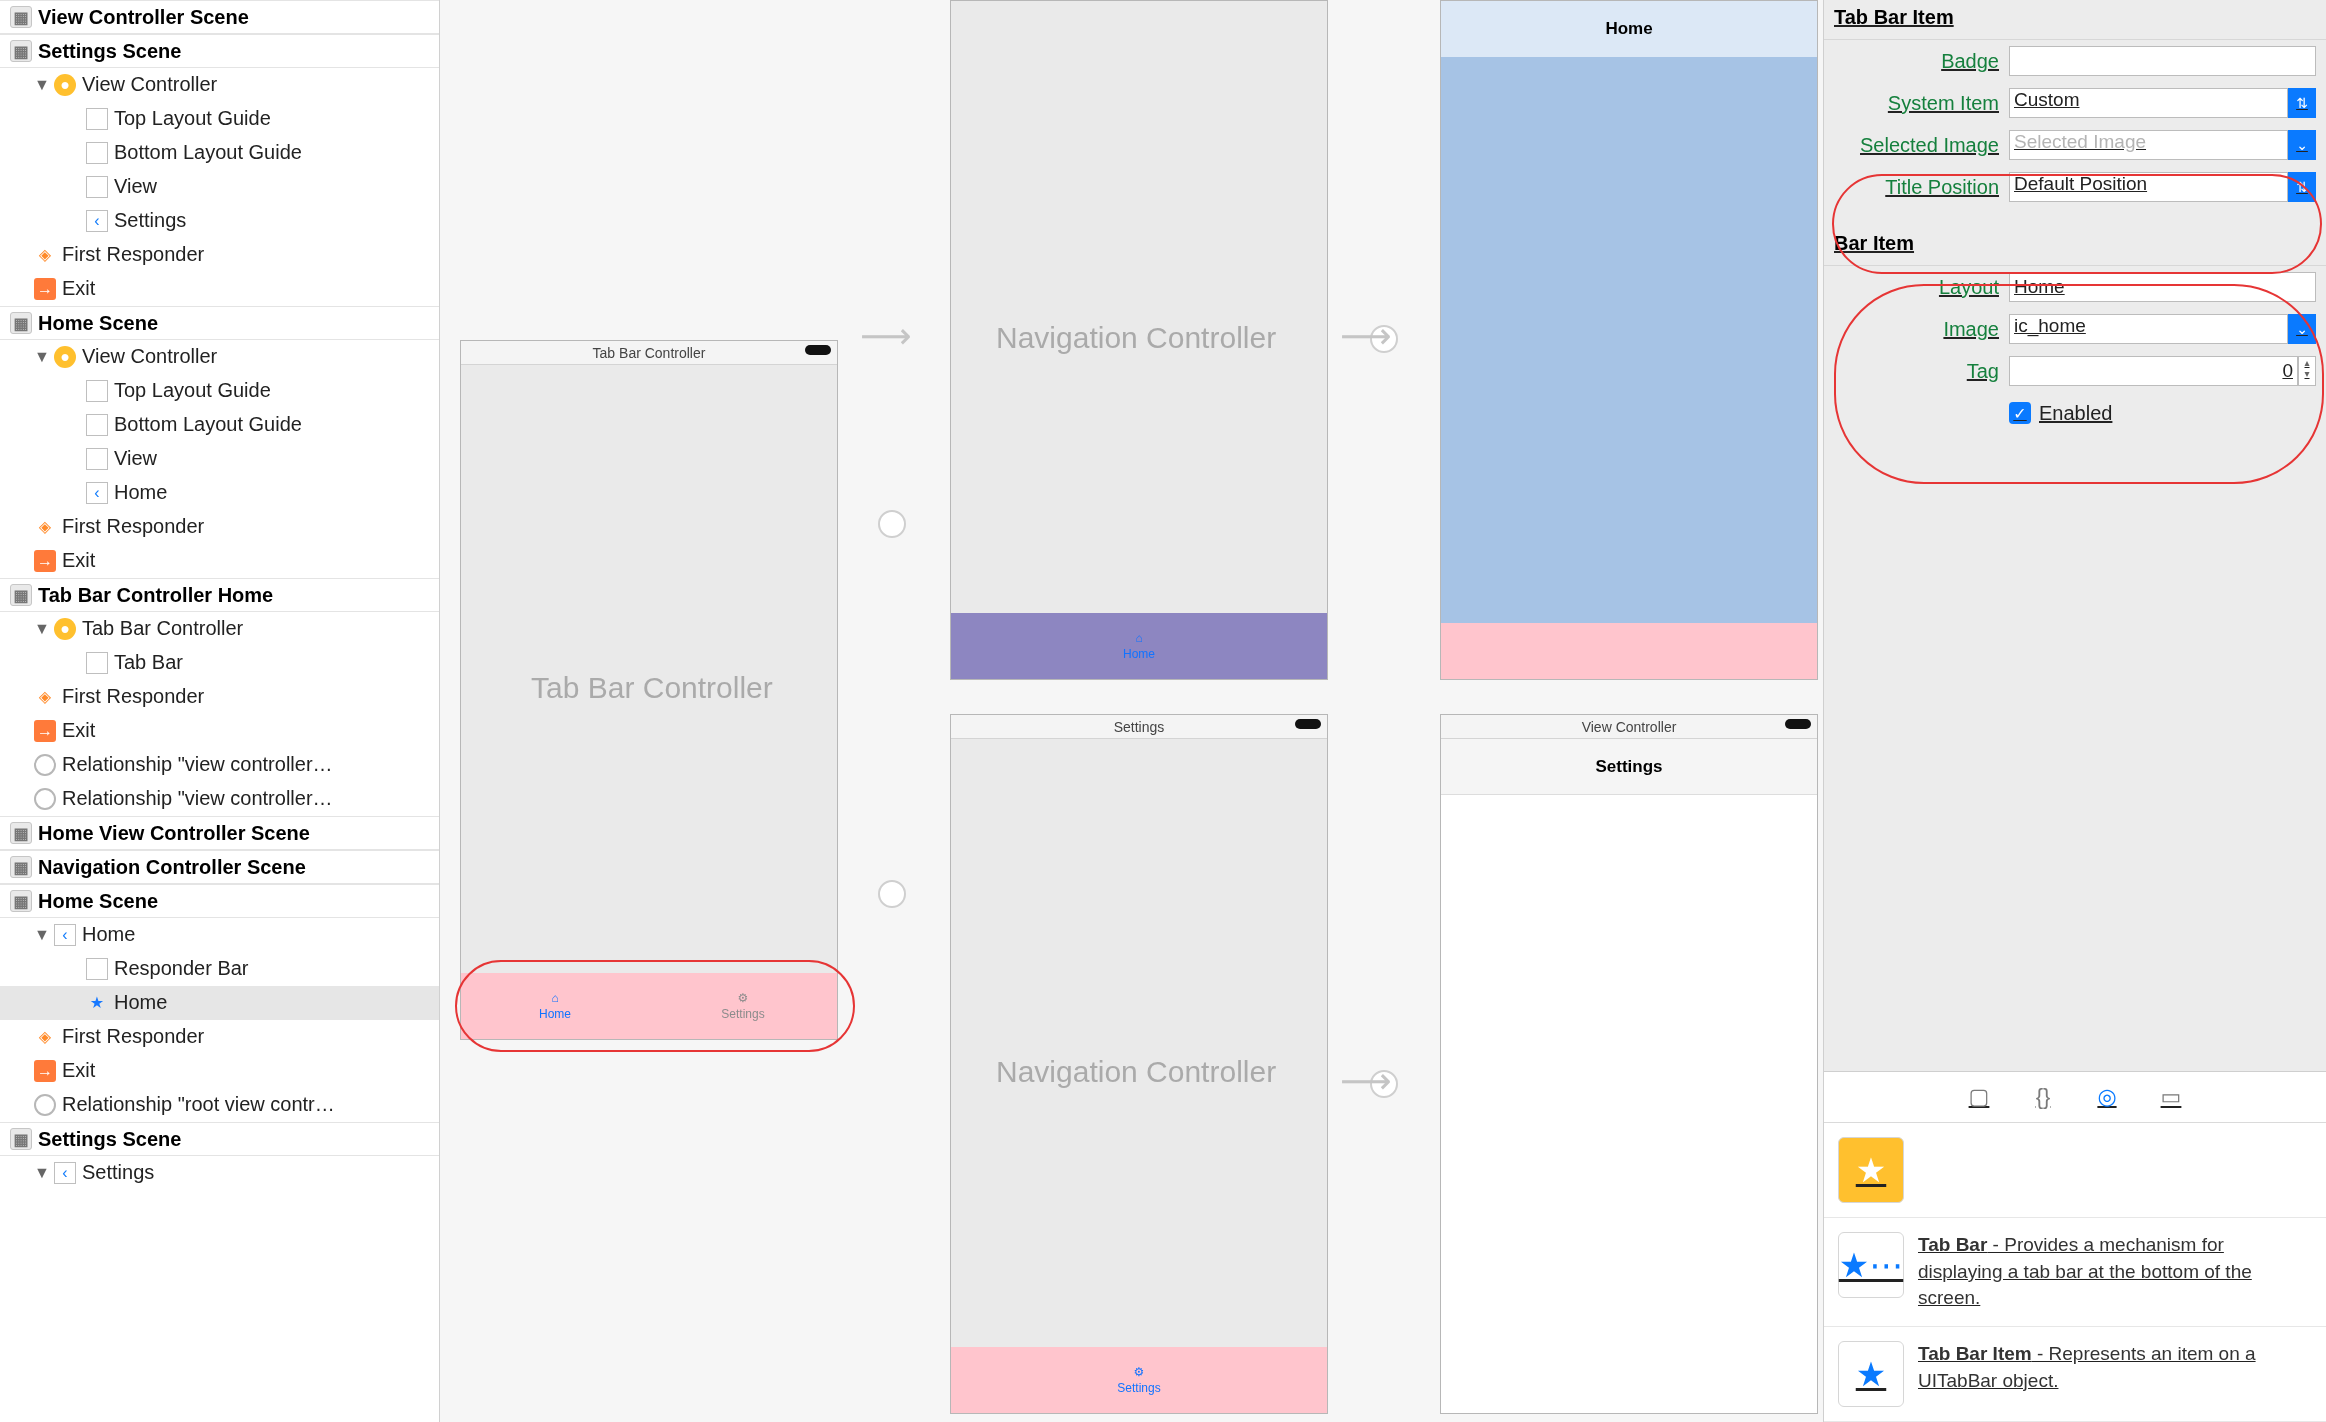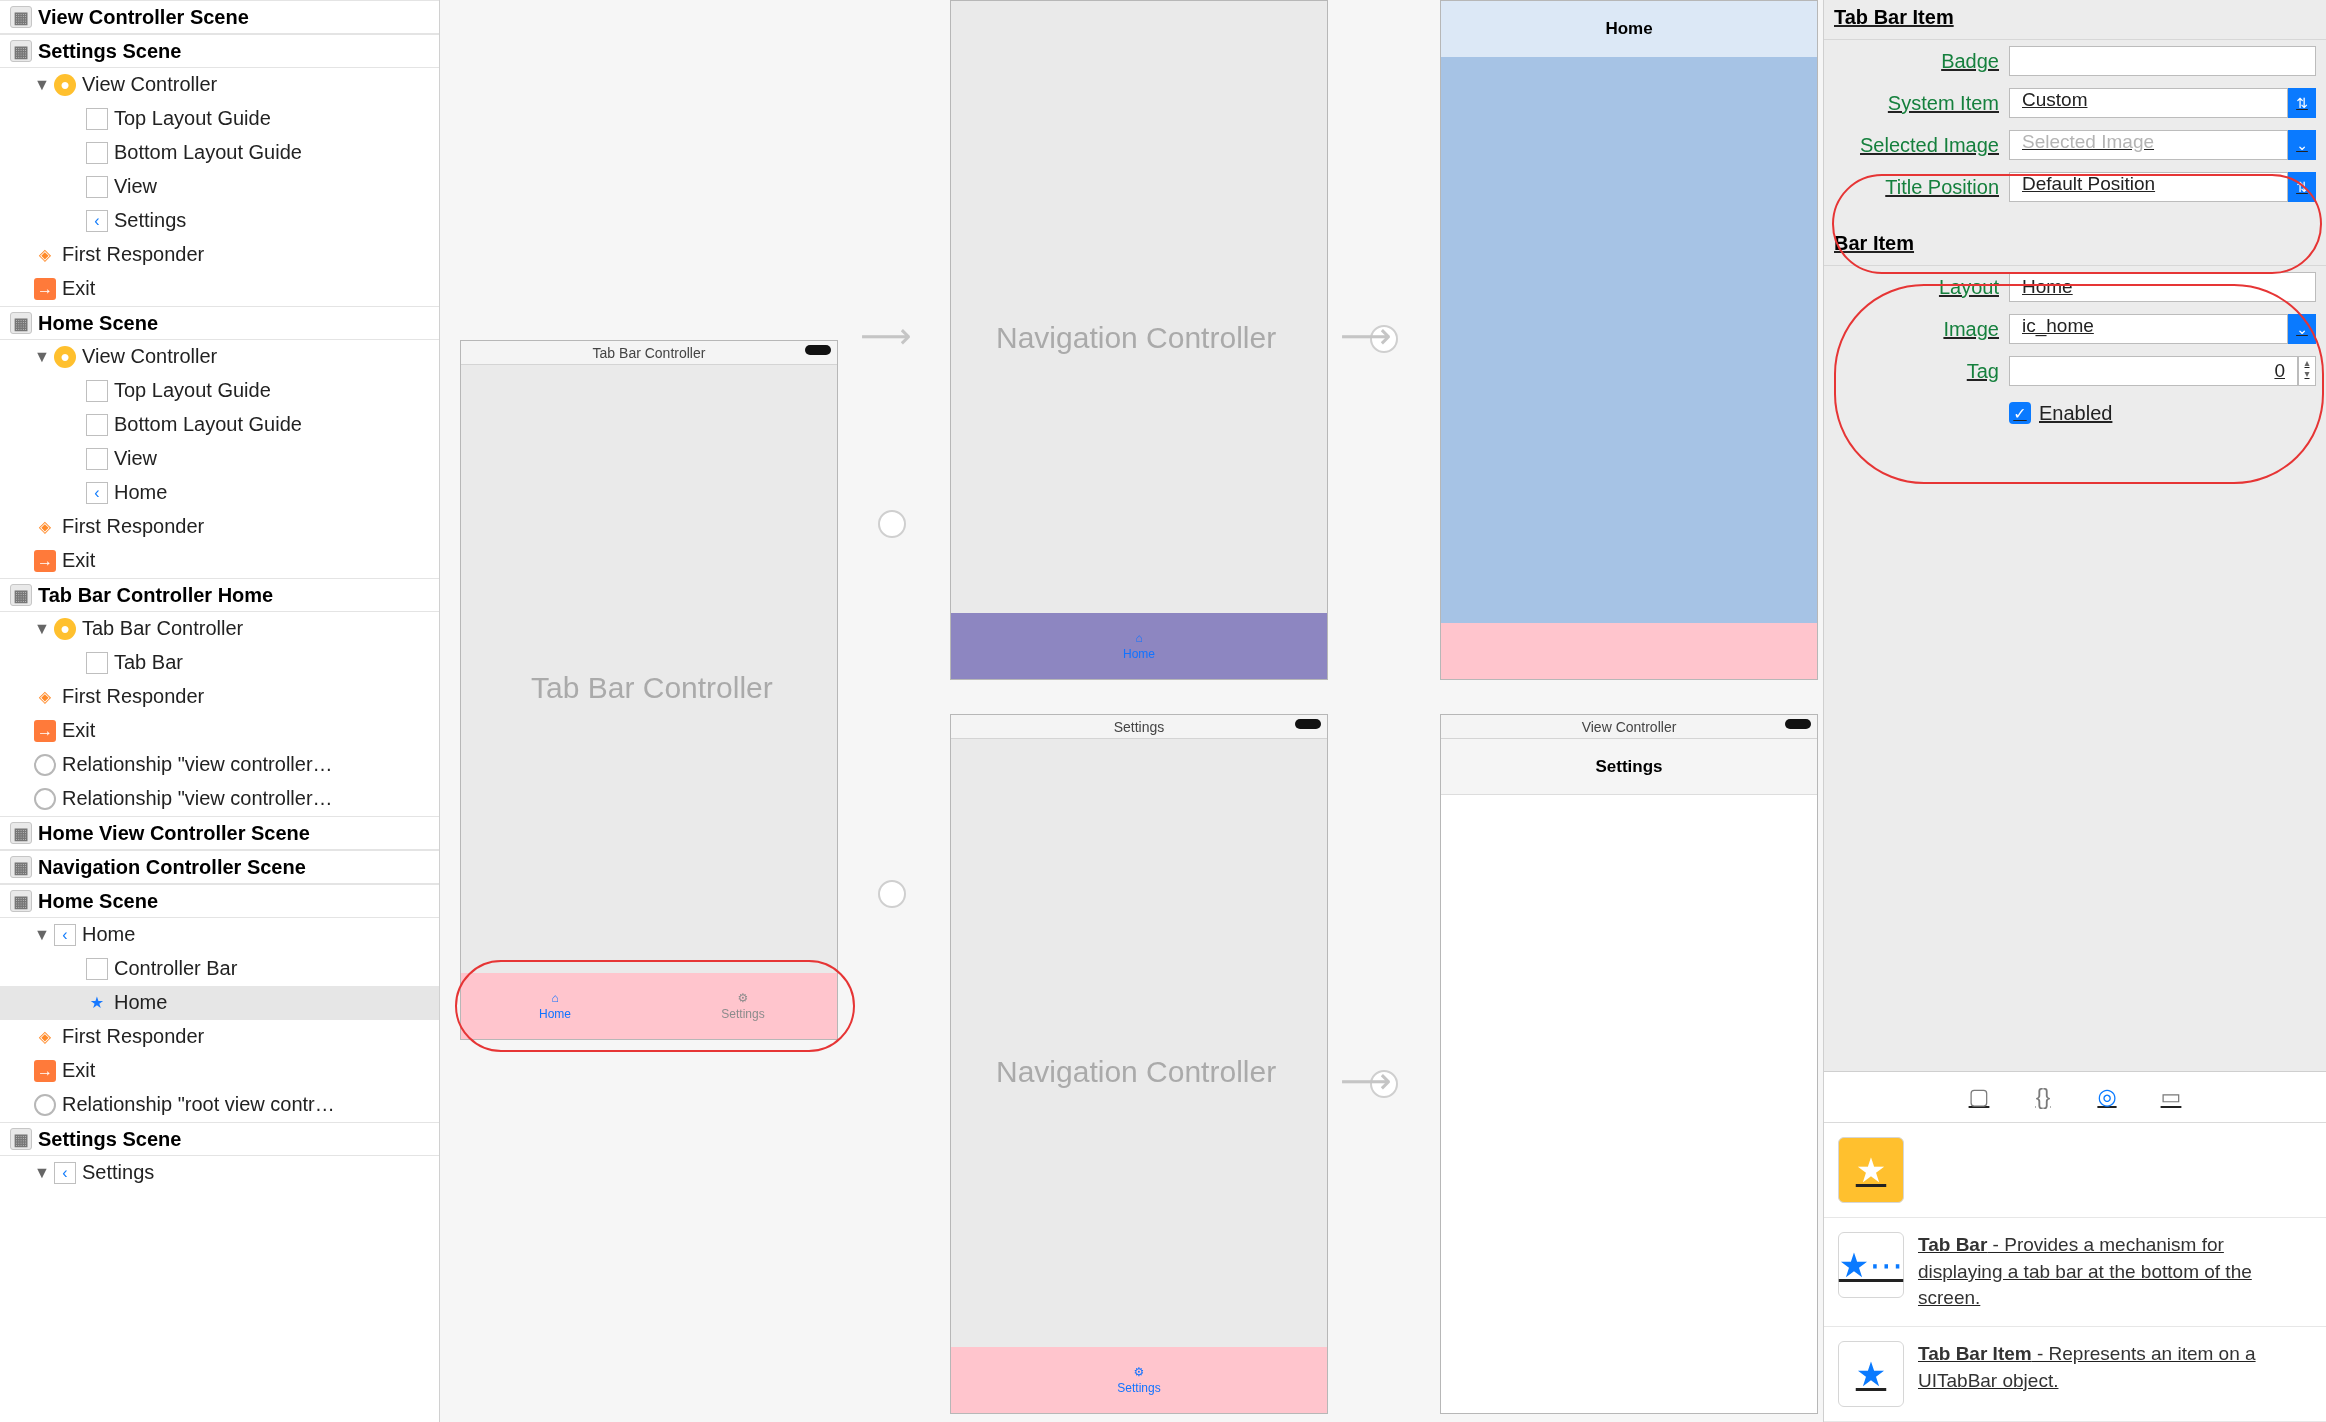--- a/index.html
+++ b/index.html
@@ -35,21 +35,21 @@
 .tab.inactive{color:#8c8c8c}
 .arrow { position:absolute; color:#c5c5c5; font-size:36px; }
 .joint { position:absolute; width:28px;height:28px;border:2px solid #cfcfcf;border-radius:50%;background:#fff;}
 
 
 .inspector { width:503px; background:#ececec; border-left:1px solid #cfcfcf; display:flex; flex-direction:column; font-size:20px;text-decoration:underline;}
 .insp-section-title{font-weight:700; color:#000; padding:6px 10px 10px 10px; border-bottom:1px solid #d7d7d7;}
 .insp-row { display:flex; align-items:center; height:42px; padding:0 10px; gap:10px; }
 .insp-label { width:165px; text-align:right; color:#15803d; font-size:20px; }
 .insp-field { flex:1; display:flex; }
-.txt { flex:1; height:30px; border:1px solid #bcbcbc; background:#fff; padding:0 12px; font-size:19px; color:#222; }
+.txt { flex:1; height:30px; border:1px solid #bcbcbc; background:#fff; padding:0 4px; font-size:19px; color:#222; }
 .txt.placeholder{color:#b4b4b4}
 .drop-cap { width:28px; background:#0a7aff; display:flex; align-items:center; justify-content:center; color:#fff; font-size:14px; }
 .stepper{width:18px;border:1px solid #bcbcbc;background:#fff;display:flex;flex-direction:column;font-size:10px;color:#666;align-items:center}
 .chk { width:22px;height:22px;background:#0a7aff;border-radius:4px;color:#fff;display:flex;align-items:center;justify-content:center;font-size:16px; }
 .insp-gap { flex:1; background:#ececec; }
 
 .library-switch { display:flex; justify-content:center; gap:34px; padding:10px 0; border-top:1px solid #cfcfcf; background:#fff;}
 .lib-ico{width:30px;height:30px;display:flex;align-items:center;justify-content:center;font-size:22px;color:#7a7a7a;}
 .lib-ico.active{color:#0a7aff}
 .library { background:#fff; border-top:1px solid #dadada; }
@@ -183,21 +183,21 @@
       <span class="ico scene">▦</span>
       <span>Home Scene</span>
     </div>
   <div class="outline-row ind1">
       <span class="disclosure">▼</span>
       <span class="ico back">‹</span>
       <span>Home</span>
     </div>
   <div class="outline-row ind3">
       <span class="ico sq"></span>
-      <span>Controller Bar</span>
+      <span>Responder Bar</span>
     </div>
   <div class="outline-row ind3 sel">
       <span class="ico star">★</span>
       <span>Home</span>
     </div>
   <div class="outline-row ind1">
       <span class="ico cube">◈</span>
       <span>First Responder</span>
     </div>
   <div class="outline-row ind1">

